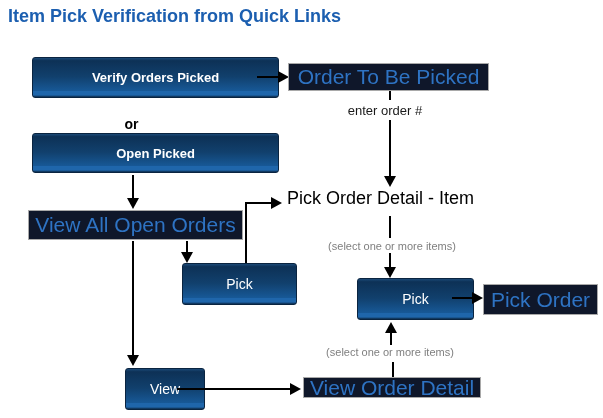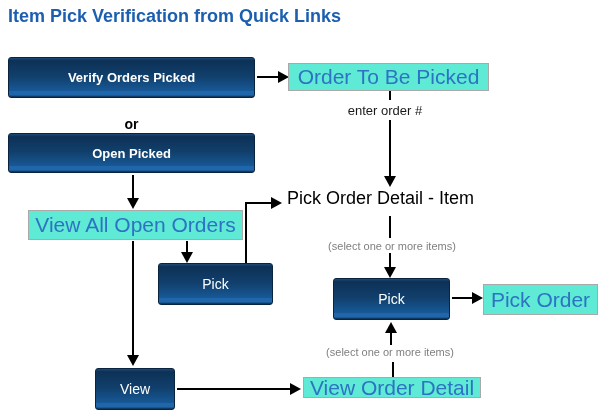--- a/index.html
+++ b/index.html
@@ -29,28 +29,29 @@
     border: 1px solid #0a2440;
     border-radius: 3px;
     color: #ffffff;
     display: flex;
     align-items: center;
     justify-content: center;
     text-align: center;
     box-sizing: border-box;
     cursor: pointer;
     white-space: nowrap;
+    margin-left: 24px;
   }
   .btn-lg { font-size: 13px; font-weight: bold; }
   .btn-sm { font-size: 14px; font-weight: normal; }
 
   
   .linkbox {
     border: 1px solid #a9a9a9;
-    background: #5eead4;
+    background: #0f172a;
     color: #2e73c3;
     font-size: 21px;
     display: flex;
     align-items: center;
     justify-content: center;
     box-sizing: border-box;
     white-space: nowrap;
     cursor: pointer;
   }
   
@@ -130,20 +131,20 @@
 
   <div class="abs linkbox" style="left:483px; top:284px; width:115px; height:31px;">Pick Order</div>
 
   <div class="abs tri-u" style="left:385px; top:322px;"></div>
   <div class="abs vline" style="left:390px; top:332px; height:13px;"></div>
 
   <div class="abs note" style="left:310px; top:346px; width:160px;">(select one or more items)</div>
 
   <div class="abs vline" style="left:392px; top:362px; height:15px;"></div>
 
-  <div class="abs btn btn-sm" style="left:95px; top:368px; width:80px; height:42px;">View</div>
+  <div class="abs btn btn-sm" style="left:101px; top:368px; width:80px; height:42px;">View</div>
 
   <div class="abs hline" style="left:177px; top:388px; width:114px;"></div>
   <div class="abs tri-r" style="left:290px; top:383px;"></div>
 
   <div class="abs linkbox" style="left:303px; top:377px; width:178px; height:21px;">View Order Detail</div>
 
 </div>
 
 </body></html>

